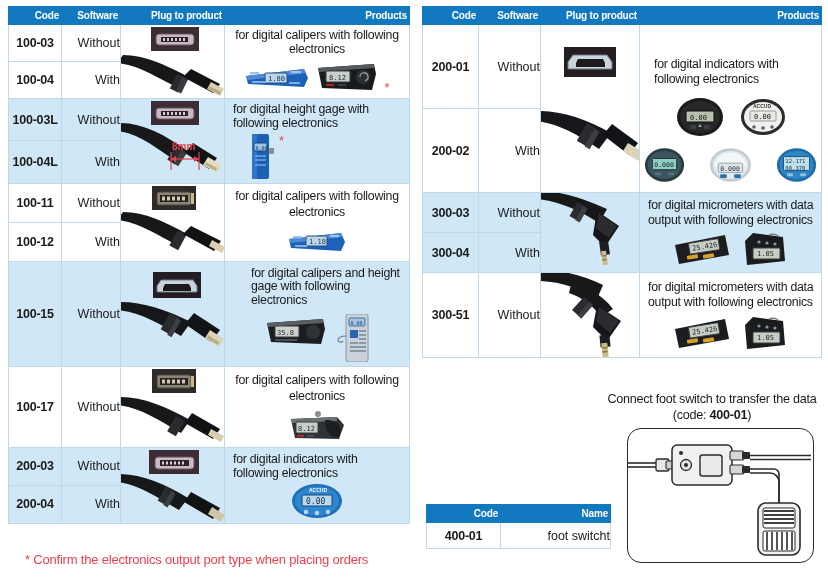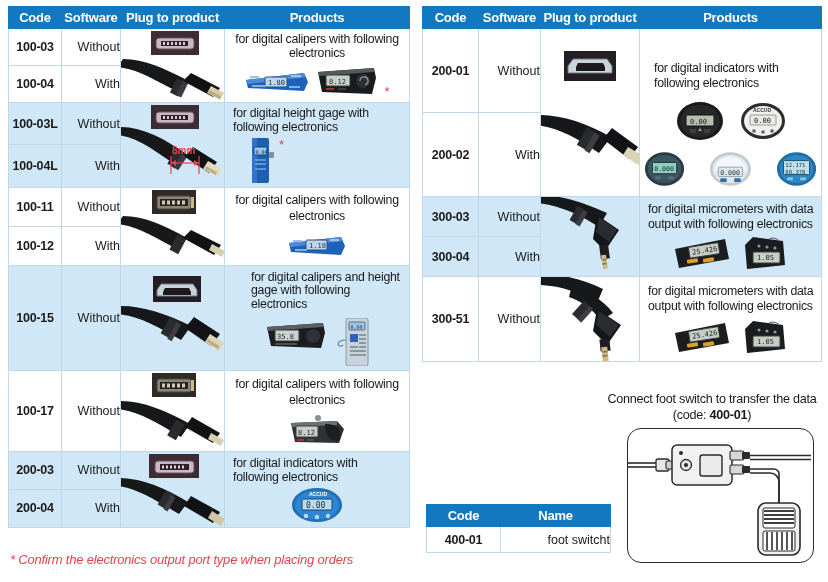--- a/index.html
+++ b/index.html
@@ -9,22 +9,22 @@
     font-family:"Liberation Sans", sans-serif;
     position:relative;
     overflow:hidden;
     color:#1a1a1a;
   }
   .page{position:relative;width:828px;height:582px;}
 
   
   .ptable{position:absolute;border-collapse:collapse;table-layout:fixed;}
   .ptable th{
-    background:#1279c0;color:#ffffff;font-weight:bold;font-size:13px;
-    text-align:center;border:1px solid #1279c0;padding:3px 2px;
+    background:#1279c0;color:#ffffff;font-weight:bold;font-size:10px;
+    text-align:right;border:1px solid #1279c0;padding:3px 2px;
     letter-spacing:-0.2px;white-space:nowrap;
   }
   .ptable td{
     border:1px solid #bfd9ea;
     vertical-align:middle;
     font-size:12.5px;
     padding:0;
   }
   .ptable{border:1px solid #2a86c6;}
   .c-code{font-weight:bold;text-align:center;font-size:12.5px;letter-spacing:-0.2px;}
@@ -377,21 +377,21 @@
           </div>
         </td>
       </tr>
       <tr class="rowblue" style="height:37px;">
         <td class="c-code">200-04</td>
         <td class="c-sw">With</td>
       </tr>
     </tbody>
   </table>
 
-  <div class="footnote" style="left:10px; top:552px;font-style:italic;">* Confirm the electronics output port type when placing orders</div>
+  <div class="footnote" style="left:25px; top:552px;">* Confirm the electronics output port type when placing orders</div>
 
   <table class="ptable" style="left:422px; top:6px; width:399px;">
     <colgroup>
       <col style="width:56px">
         <col style="width:62px">
         <col style="width:99px">
         <col style="width:182px">
     </colgroup>
     <thead>
       <tr>

